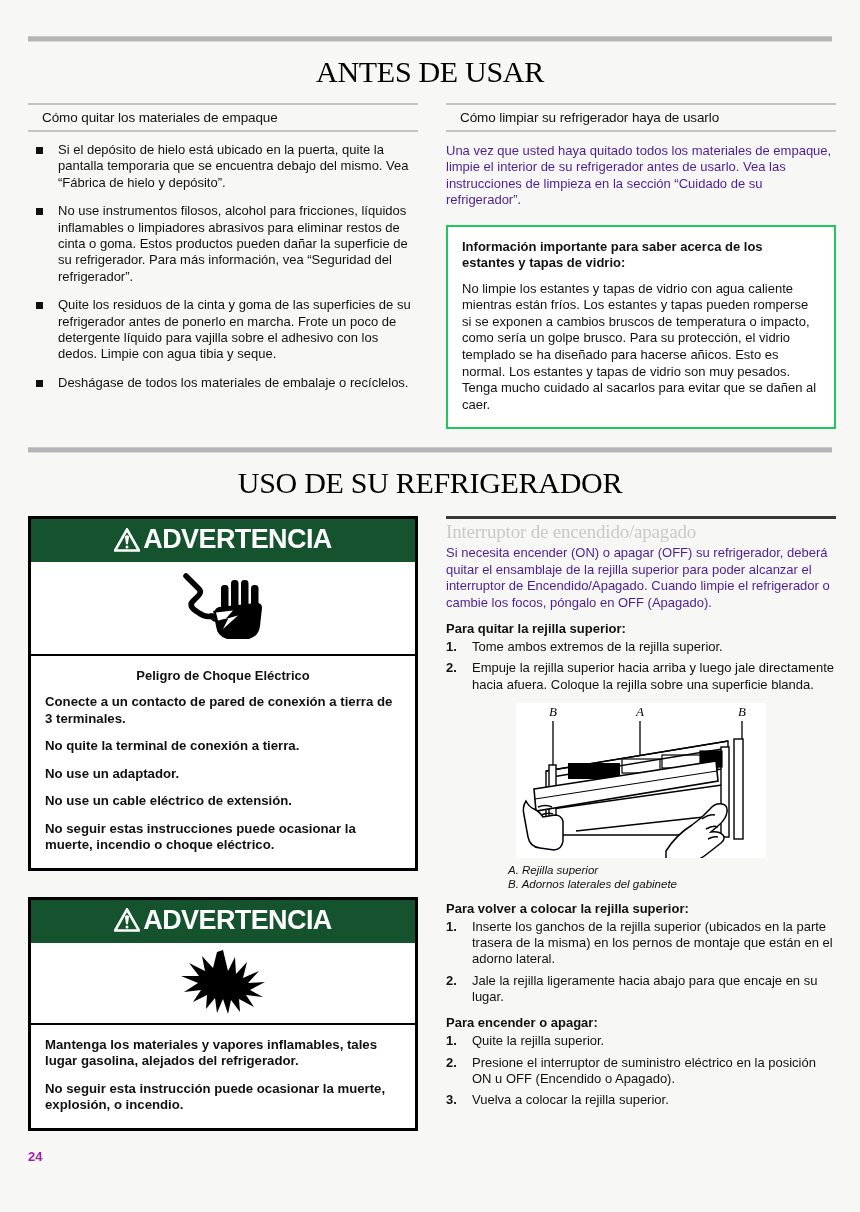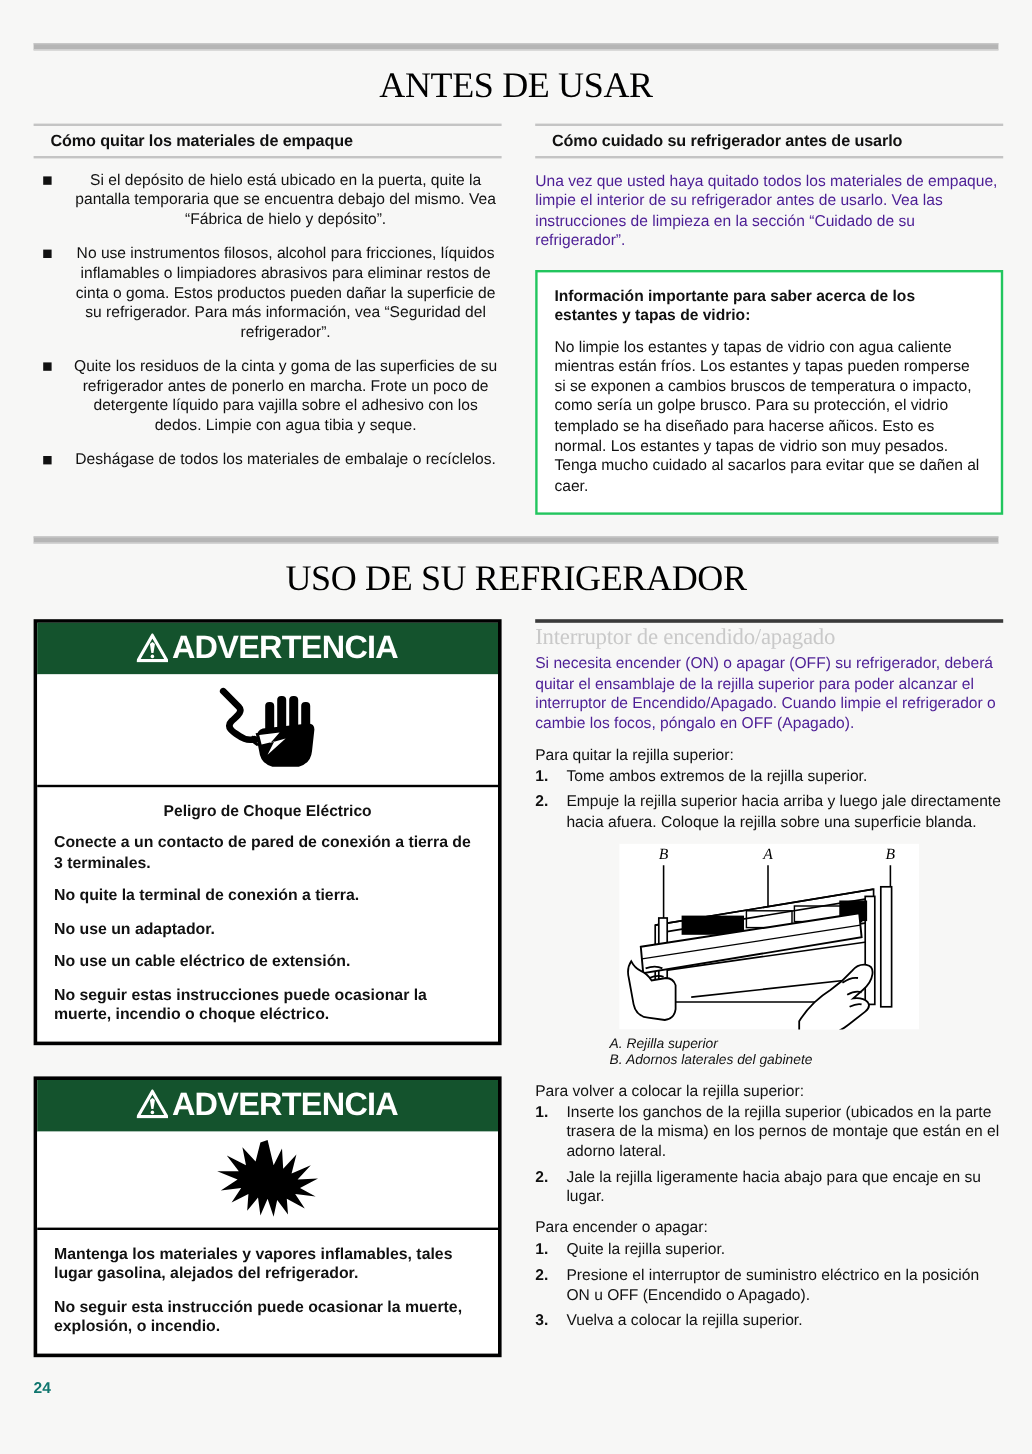--- a/index.html
+++ b/index.html
@@ -51,38 +51,37 @@
     display: flex;
     gap: 28px;
   }
   .col {
     width: 390px;
     flex: 0 0 390px;
   }
 
   .col-head {
     font-size: 13.5px;
-    font-weight: bold;
+    font-weight: normal;
     color: #111;
     padding: 5px 0 5px 14px;
     letter-spacing: -0.1px;
   }
 
   .body-text {
     font-size: 13px;
     line-height: 16.4px;
     color: #4c1d95;
   }
 
   
   ul.bullets {
     list-style: none;
     margin: 10px 0 0 0;
     padding: 0;
-    text-align: center;
   }
   ul.bullets li {
     position: relative;
     padding-left: 30px;
     margin-bottom: 12px;
     font-size: 13px;
     line-height: 16.4px;
   }
   ul.bullets li .sq {
     position: absolute;
@@ -170,21 +169,21 @@
     text-align: left;
     padding: 2px 0 2px 0;
     letter-spacing: -0.2px;
   }
   .dark-rule {
     height: 3px;
     background: #3a3a3a;
   }
   .sub-head {
     font-size: 13px;
-    font-weight: normal;
+    font-weight: bold;
     margin: 10px 0 3px 0;
   }
   ol.steps {
     list-style: none;
     margin: 0 0 0 0;
     padding: 0;
     counter-reset: s;
   }
   ol.steps li {
     position: relative;
@@ -215,21 +214,21 @@
     margin-left: 62px;
     margin-top: 5px;
   }
 
   .page-number {
     position: absolute;
     left: 28px;
     bottom: 48px;
     font-size: 13px;
     font-weight: bold;
-    color: #0f766e;
+    color: #a21caf;
   }
 
   .lower-cols { margin-top: 2px; }
 </style>
 </head>
 <body>
 
 <div class="page">
 
   <div style="height:36px"></div>
@@ -259,21 +258,21 @@
         </li>
         <li>
           <span class="sq"></span>
           <span>Deshágase de todos los materiales de embalaje o recíclelos.</span>
         </li>
       </ul>
     </div>
 
     <div class="col">
       <div class="rule-hair"></div>
-      <div class="col-head">Cómo cuidado su refrigerador antes de usarlo</div>
+      <div class="col-head">Cómo limpiar su refrigerador haya de usarlo</div>
       <div class="rule-hair"></div>
 
       <div class="body-text" style="margin-top:11px;">Una vez que usted haya quitado todos los materiales de empaque, limpie el interior de su refrigerador antes de usarlo. Vea las instrucciones de limpieza en la sección “Cuidado de su refrigerador”.</div>
 
       <div class="info-box">
         <div class="ib-title">Información importante para saber acerca de los estantes y tapas de vidrio:</div>
         <div class="ib-body">No limpie los estantes y tapas de vidrio con agua caliente mientras están fríos. Los estantes y tapas pueden romperse si se exponen a cambios bruscos de temperatura o impacto, como sería un golpe brusco. Para su protección, el vidrio templado se ha diseñado para hacerse añicos. Esto es normal. Los estantes y tapas de vidrio son muy pesados. Tenga mucho cuidado al sacarlos para evitar que se dañen al caer.</div>
       </div>
     </div>
   </div>

